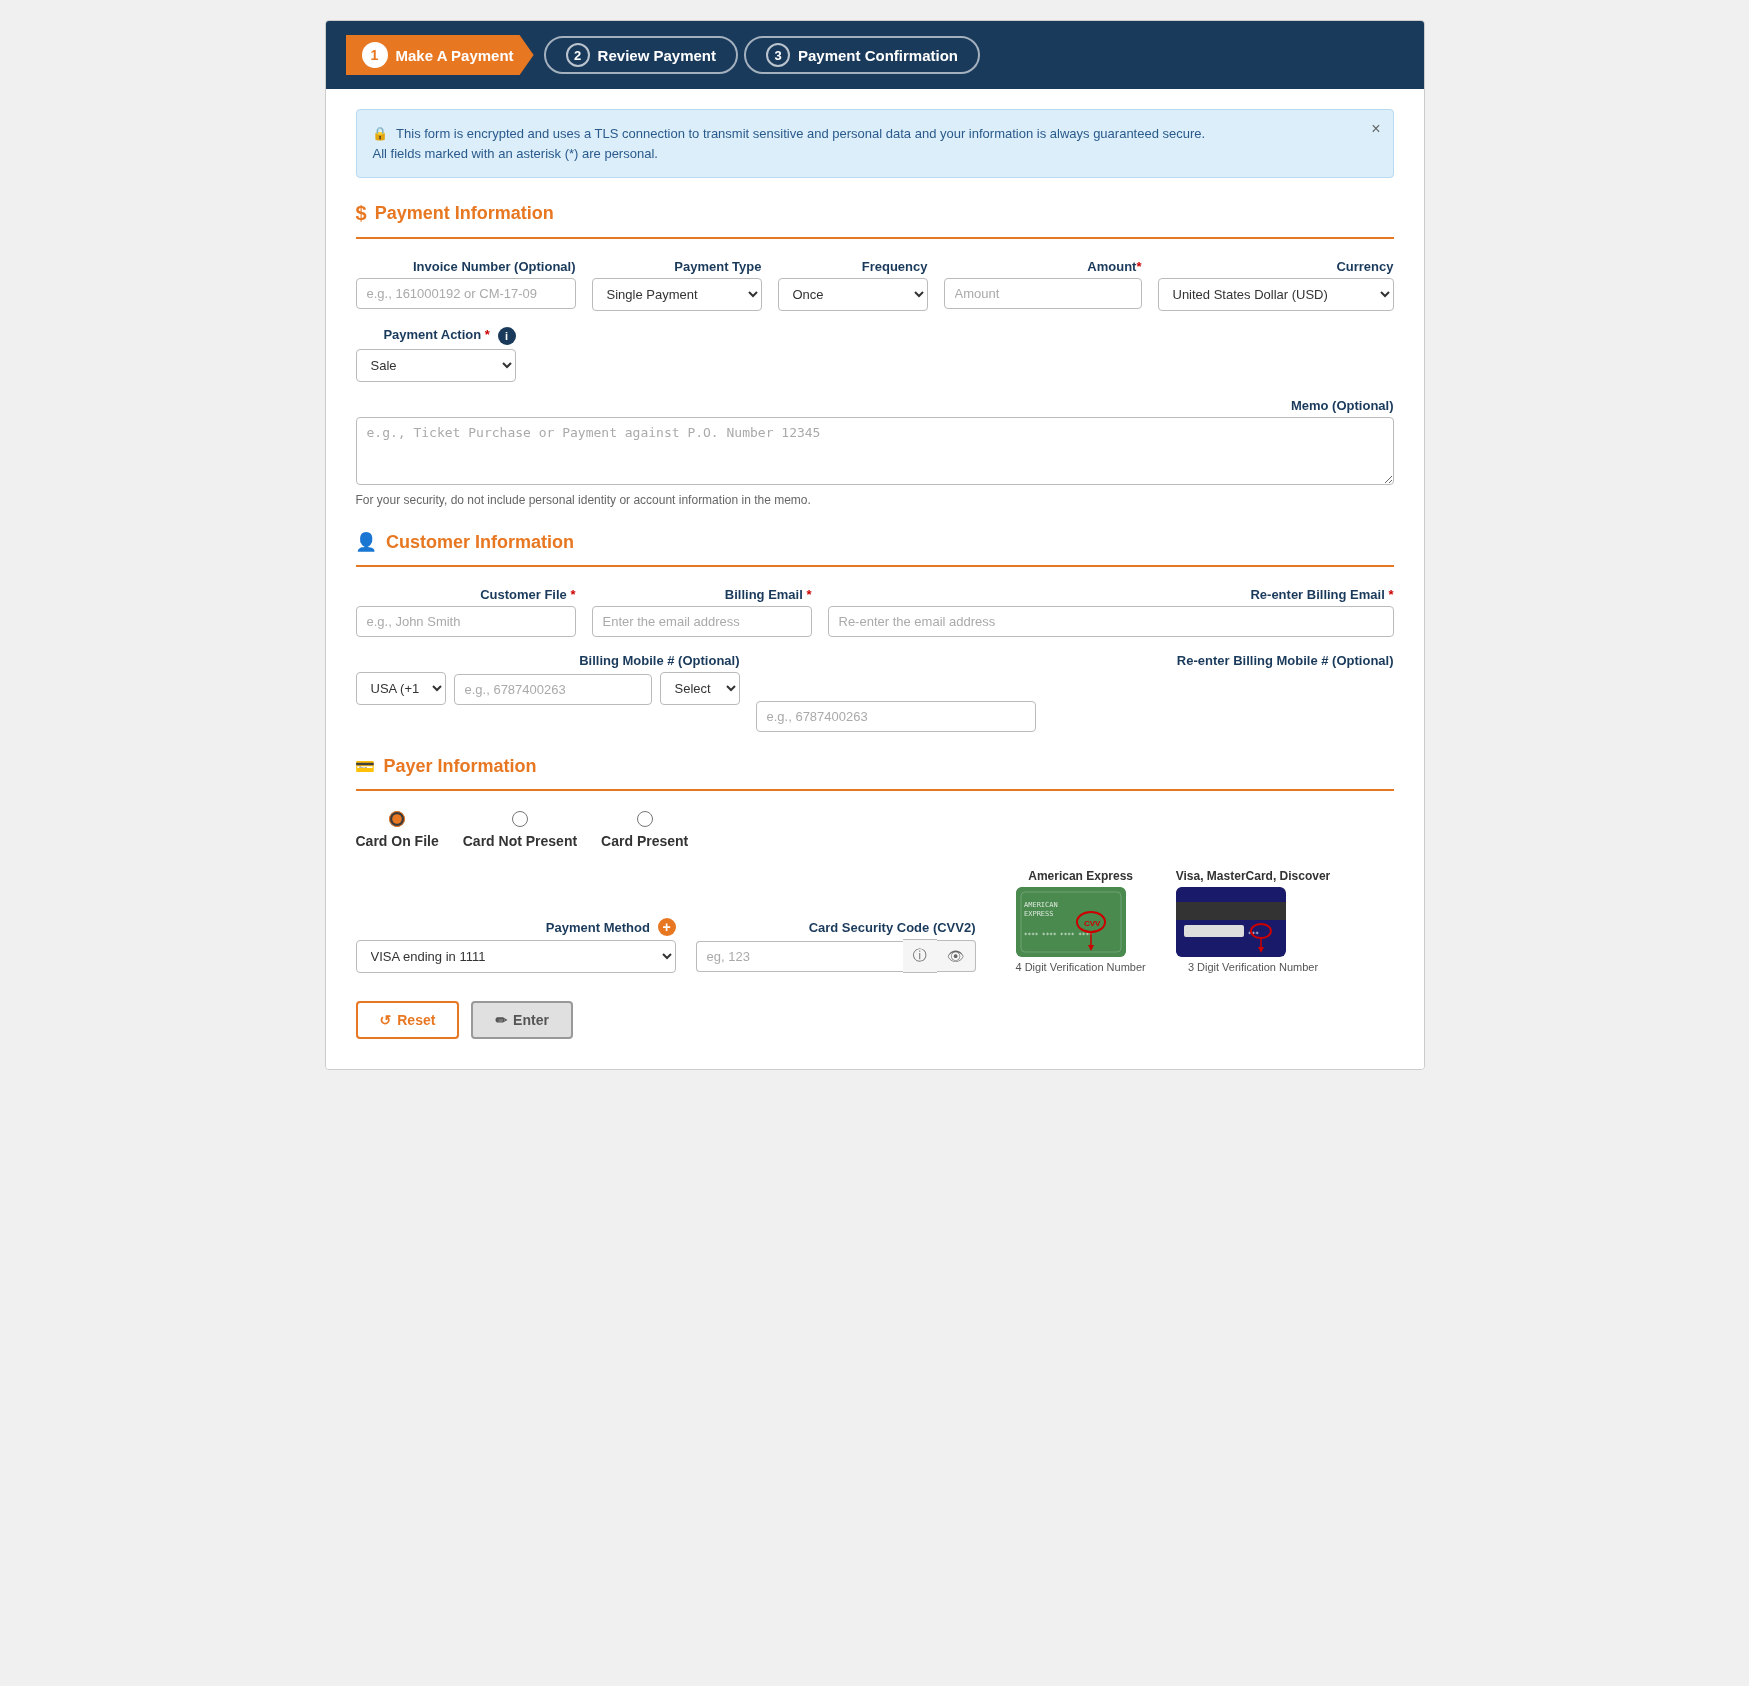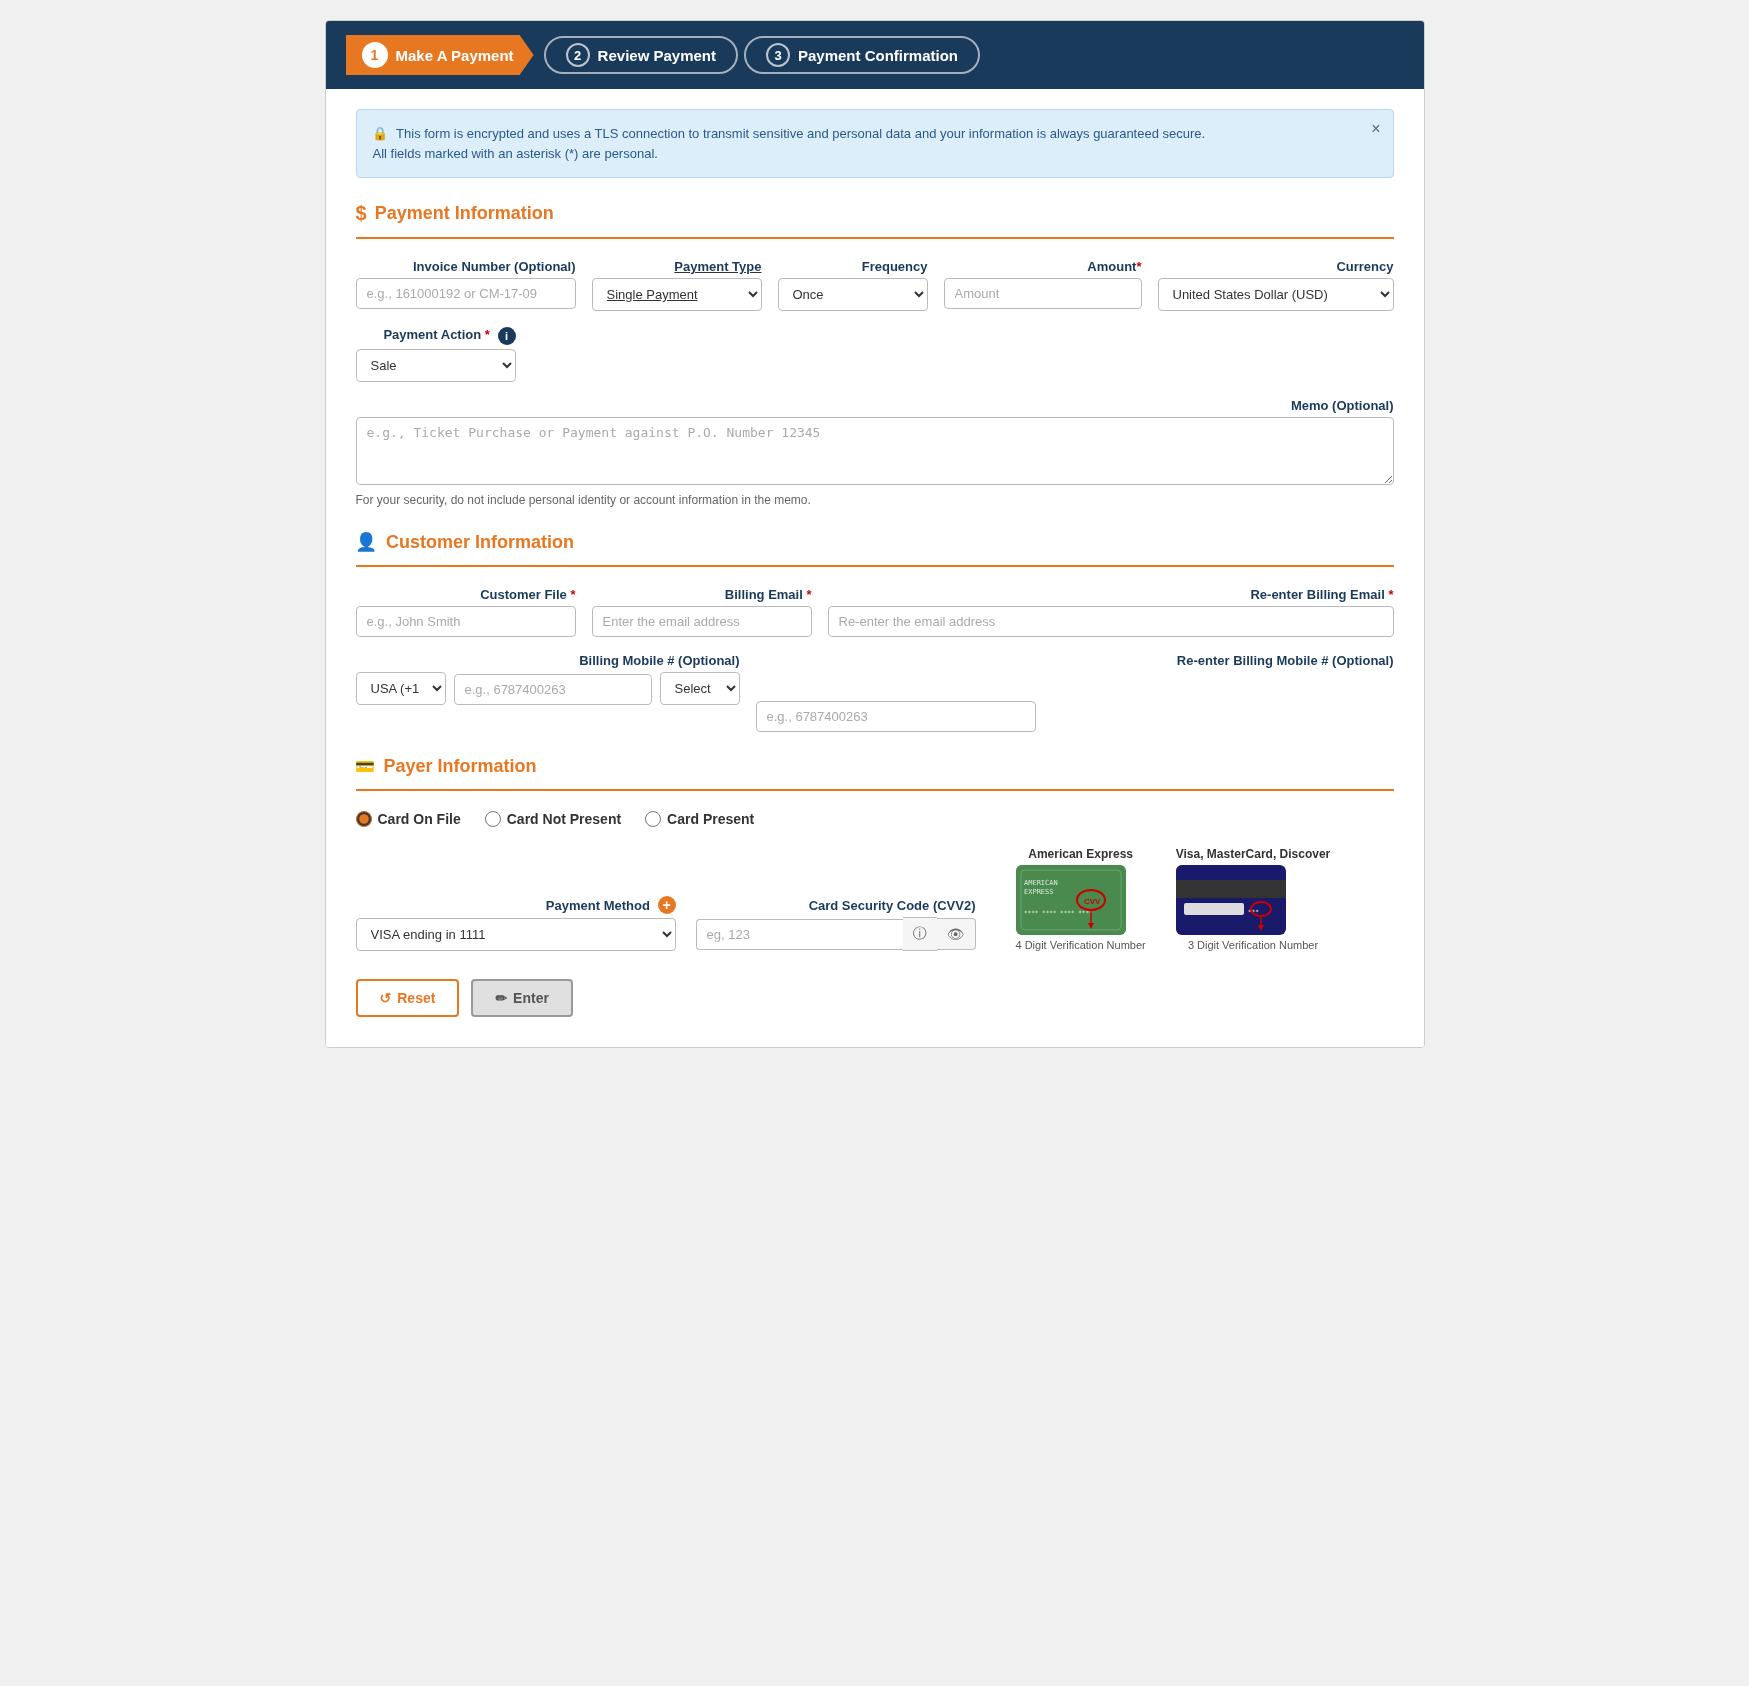--- a/index.html
+++ b/index.html
@@ -131,21 +131,21 @@
       padding: 7px 10px;
       font-size: 13px;
       color: #333;
       background: #fff;
       outline: none;
     }
     input::placeholder, textarea::placeholder { color: #aaa; }
     select { appearance: auto; cursor: pointer; }
 
     .fg-invoice { flex: 0 0 220px; }
-    .fg-payment-type { flex: 0 0 170px; text-decoration: underline; }
+    .fg-payment-type { flex: 0 0 170px; }
     .fg-frequency { flex: 0 0 150px; }
     .fg-amount { flex: 0 0 140px; }
     .fg-action { flex: 0 0 160px; }
     .fg-memo { flex: 1; }
 
     textarea.memo-field {
       width: 100%;
       height: 68px;
       resize: vertical;
     }
@@ -158,21 +158,21 @@
 
     
     .mobile-row { display: flex; gap: 8px; align-items: flex-end; }
     .mobile-country { width: 90px; }
     .mobile-input { flex: 1; }
     .mobile-select { width: 80px; }
 
     
     .payer-section { margin-top: 24px; }
     .radio-group { display: flex; gap: 24px; margin-bottom: 20px; align-items: center; }
-    .radio-label { display: flex; align-items: center; gap: 6px; cursor: pointer; font-size: 14px; color: #333; font-weight: 600; }
+    .radio-label { display: flex; align-items: center; gap: 6px; cursor: pointer; font-size: 14px; color: #333; font-weight: 600; flex-direction: column; }
     .radio-label input[type="radio"] { accent-color: #e87722; width: 16px; height: 16px; }
 
     .payment-method-row { display: flex; gap: 20px; align-items: flex-end; flex-wrap: wrap; }
     .fg-payment-method { flex: 0 0 320px; }
     .fg-cvv { flex: 0 0 280px; }
 
     .cvv-input-wrapper { display: flex; align-items: center; gap: 0; }
     .cvv-input-wrapper input { flex: 1; border-radius: 4px 0 0 4px; border-right: none; }
     .cvv-btn {
       background: #f5f5f5;

